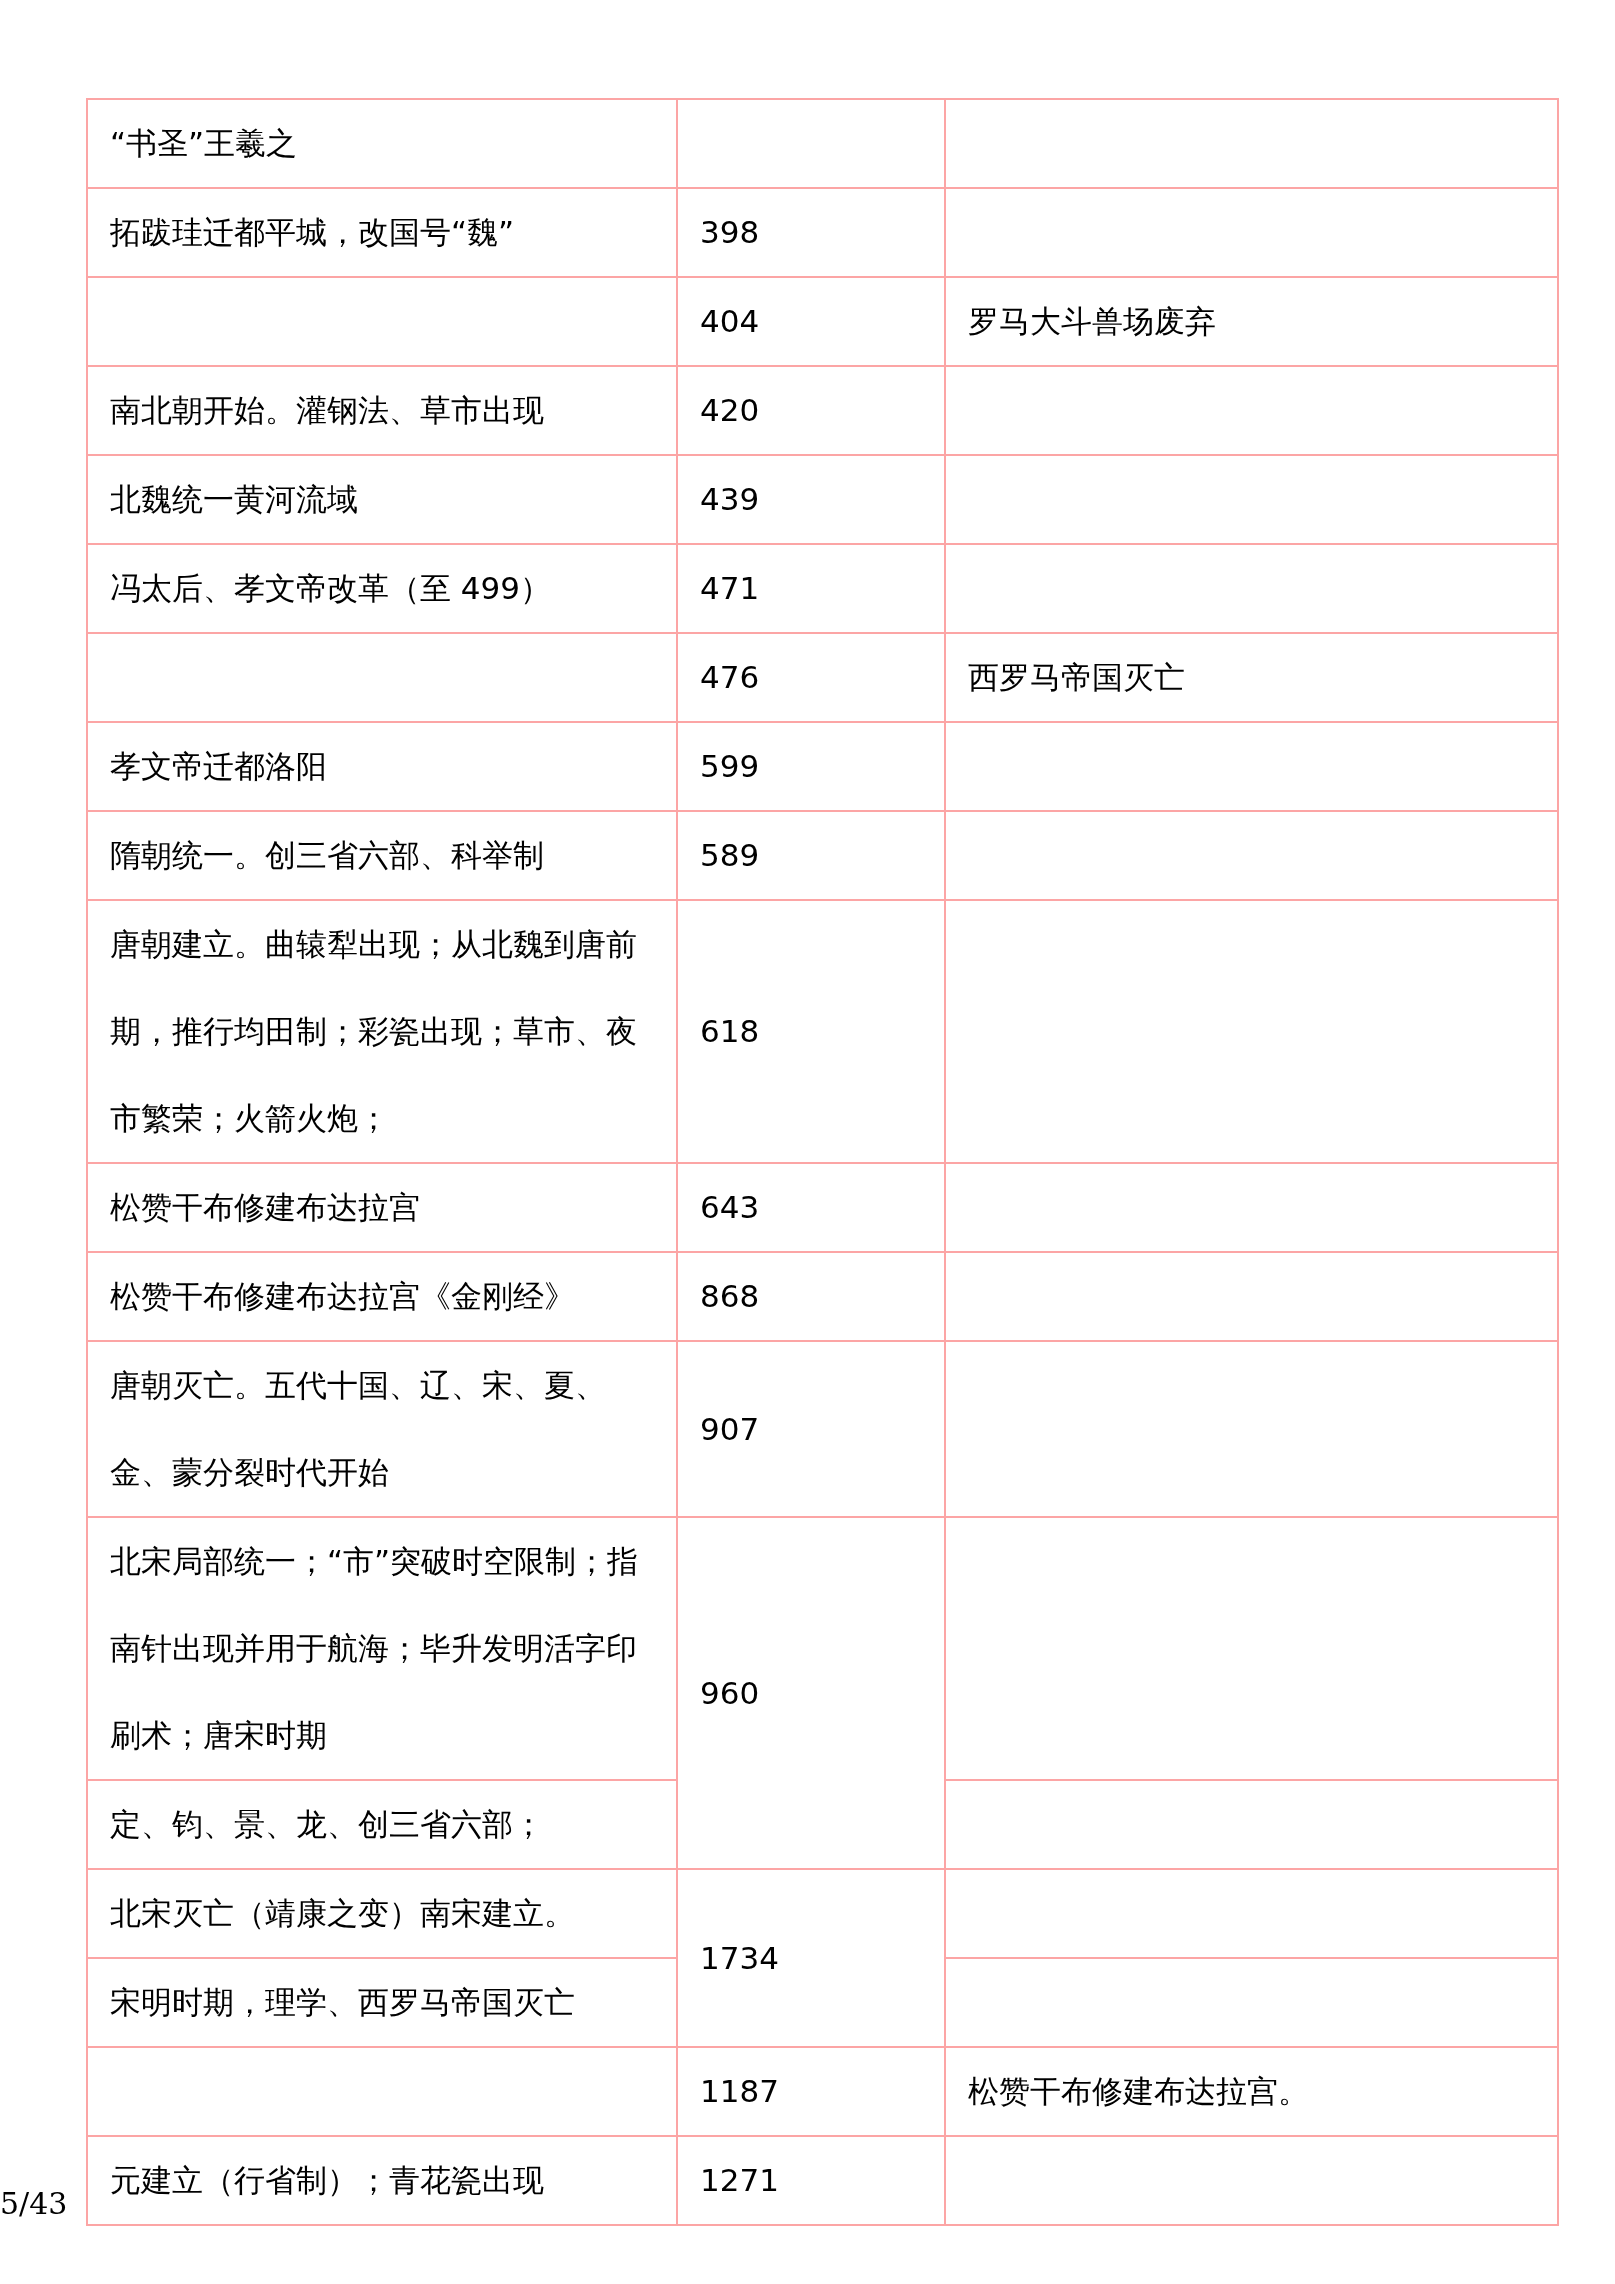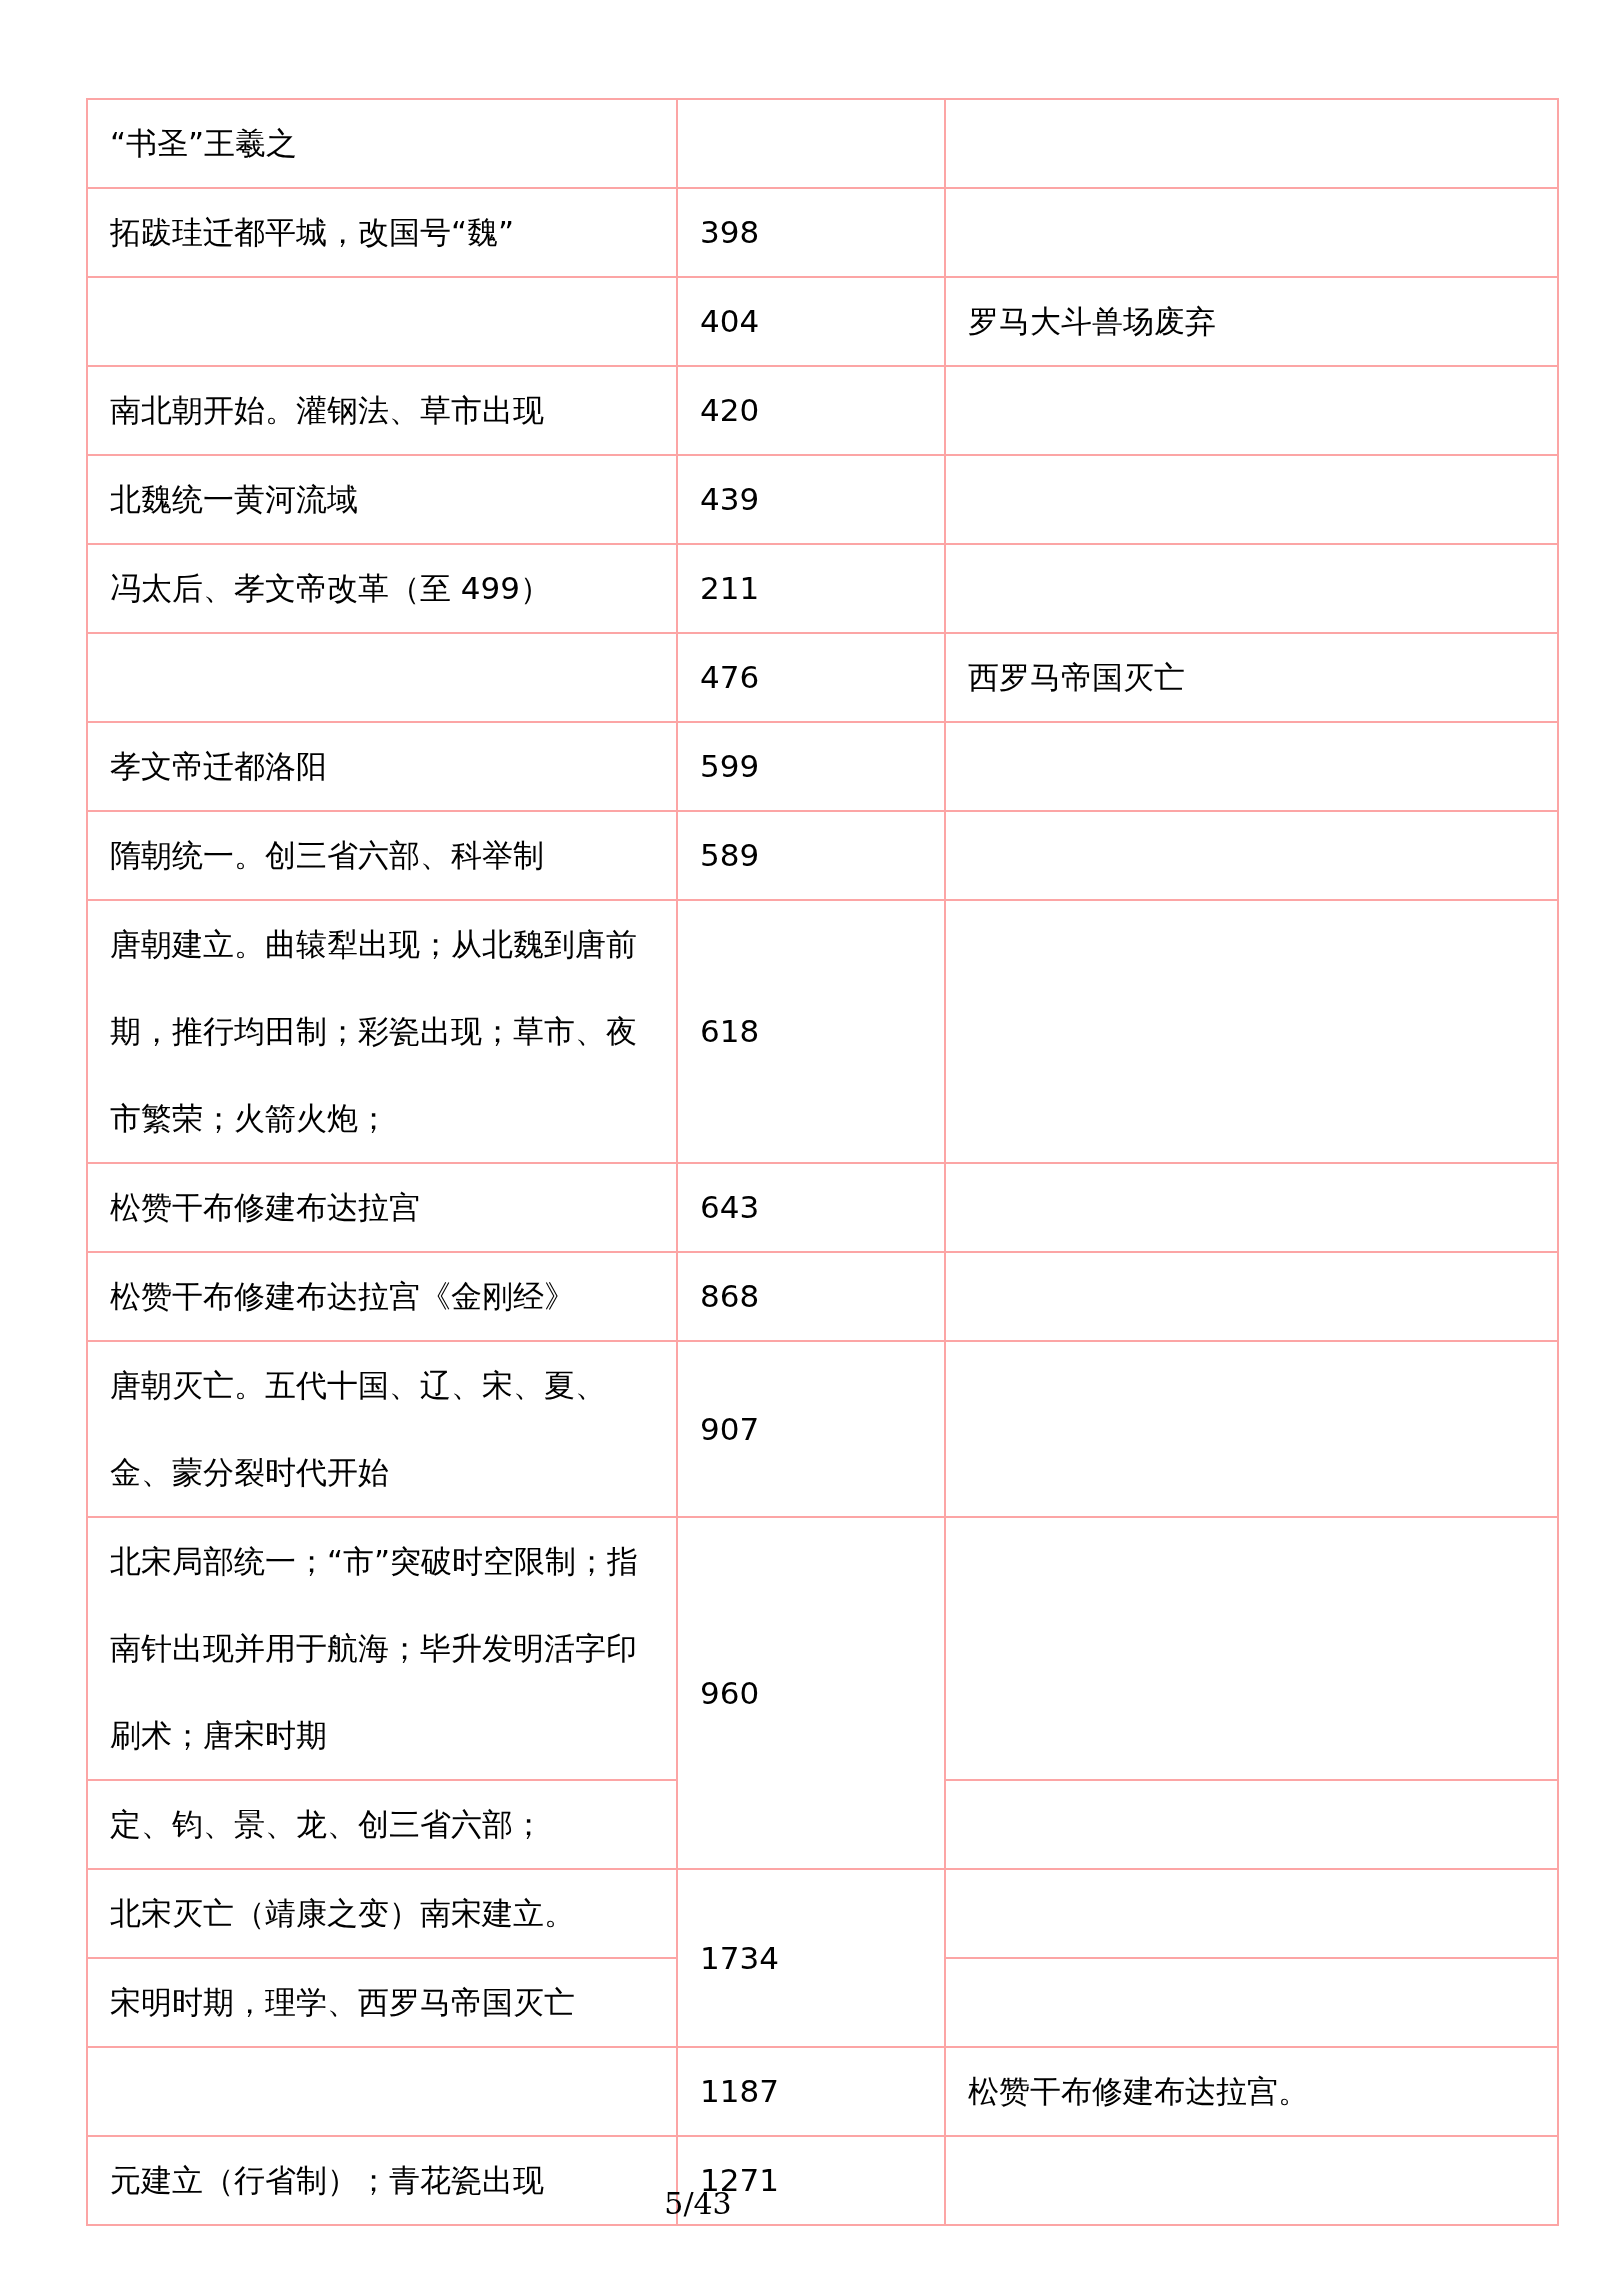--- a/index.html
+++ b/index.html
@@ -7,21 +7,21 @@
          font-family: "DejaVu Sans", "Liberation Sans", sans-serif; color: #000; }
   .tbl { position: absolute; left: 86px; top: 98px; width: 1471px;
          border-collapse: collapse; table-layout: fixed; }
   .tbl td { border: 2px solid #fca5a5; padding: 0 0 0 22px; vertical-align: middle;
             font-size: 31px; line-height: 87px; height: 82px; box-sizing: border-box;
             white-space: nowrap; overflow: hidden; }
   .tbl td.multi { white-space: normal; line-height: 87px; padding-right: 10px; }
   .tbl col.c1 { width: 590px; }
   .tbl col.c2 { width: 268px; }
   .tbl col.c3 { width: 613px; }
-  .page-num { position: absolute; left: 0; width: 1396px; top: 2186px; text-align: center;
+  .page-num { position: absolute; left: 0; width: 1396px; top: 2186px; text-align: left;
               font-family: "DejaVu Serif", "Liberation Serif", serif; font-size: 30px; }
 </style>
 </head>
 <body>
 
 <table class="tbl">
   <colgroup>
       <col class="c1">
       <col class="c2">
       <col class="c3">
@@ -47,21 +47,21 @@
       <td>420</td>
       <td></td>
     </tr>
     <tr style="height:87px">
       <td>北魏统一黄河流域</td>
       <td>439</td>
       <td></td>
     </tr>
     <tr style="height:87px">
       <td>冯太后、孝文帝改革（至 499）</td>
-      <td>211</td>
+      <td>471</td>
       <td></td>
     </tr>
     <tr style="height:87px">
       <td></td>
       <td>476</td>
       <td>西罗马帝国灭亡</td>
     </tr>
     <tr style="height:87px">
       <td>孝文帝迁都洛阳</td>
       <td>599</td>

